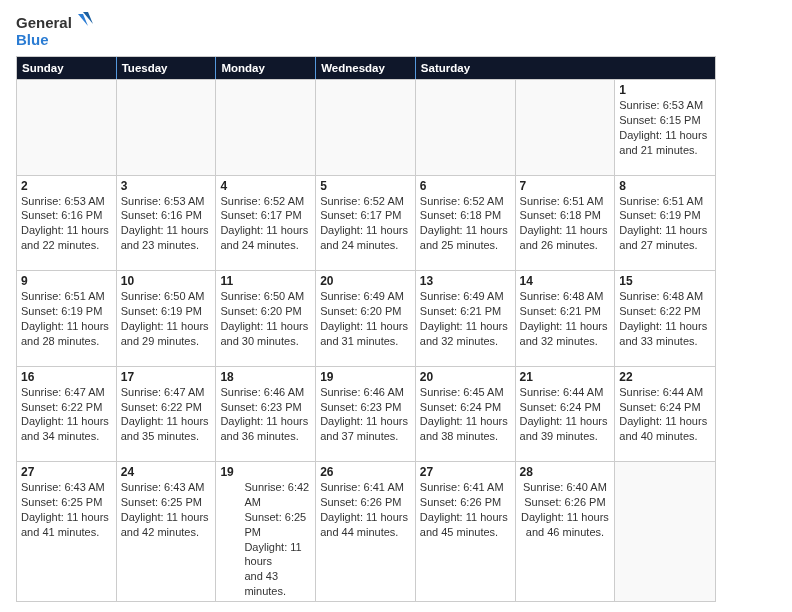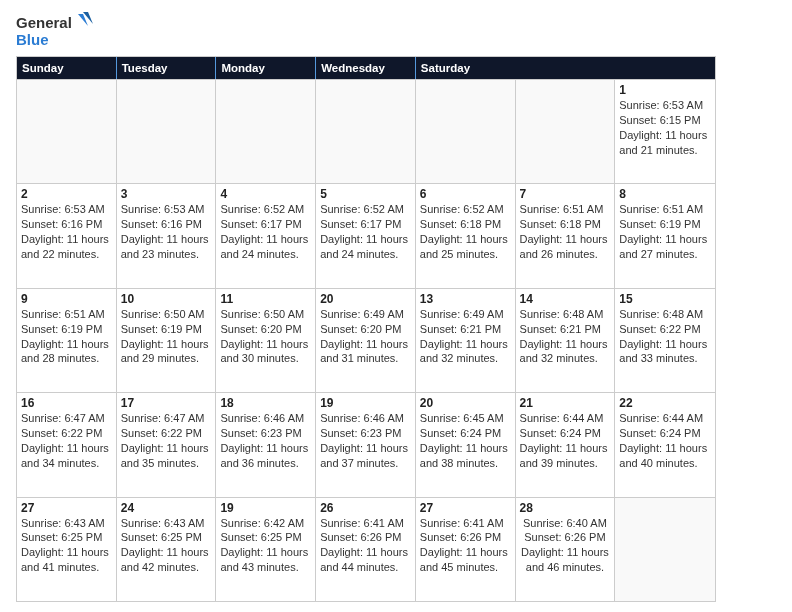--- a/index.html
+++ b/index.html
@@ -309,21 +309,21 @@
           </div>
           <div class="cal-cell">
             <span class="day-num">24</span>
             <div class="day-info" style="white-space: pre-line;">Sunrise: 6:43 AM
 Sunset: 6:25 PM
 Daylight: 11 hours
 and 42 minutes.</div>
           </div>
           <div class="cal-cell">
             <span class="day-num">19</span>
-            <div class="day-info" style="white-space: pre-line;">Sunrise: 6:42 AM
+            <div class="day-info" style="white-space: pre-line; margin-left: 24px;">Sunrise: 6:42 AM
 Sunset: 6:25 PM
 Daylight: 11 hours
 and 43 minutes.</div>
           </div>
           <div class="cal-cell">
             <span class="day-num">26</span>
             <div class="day-info" style="white-space: pre-line;">Sunrise: 6:41 AM
 Sunset: 6:26 PM
 Daylight: 11 hours
 and 44 minutes.</div>

